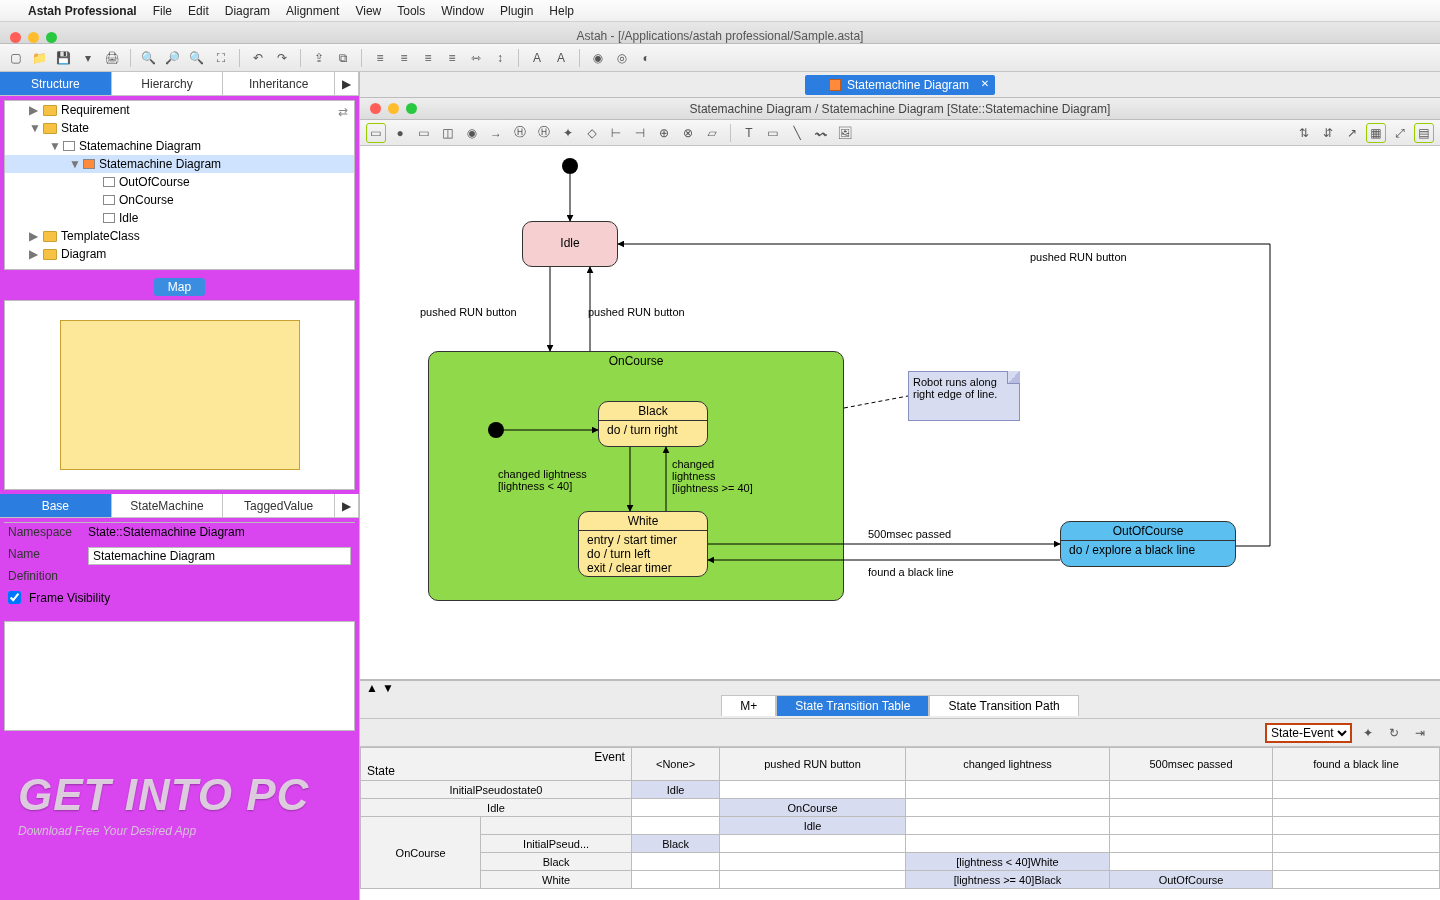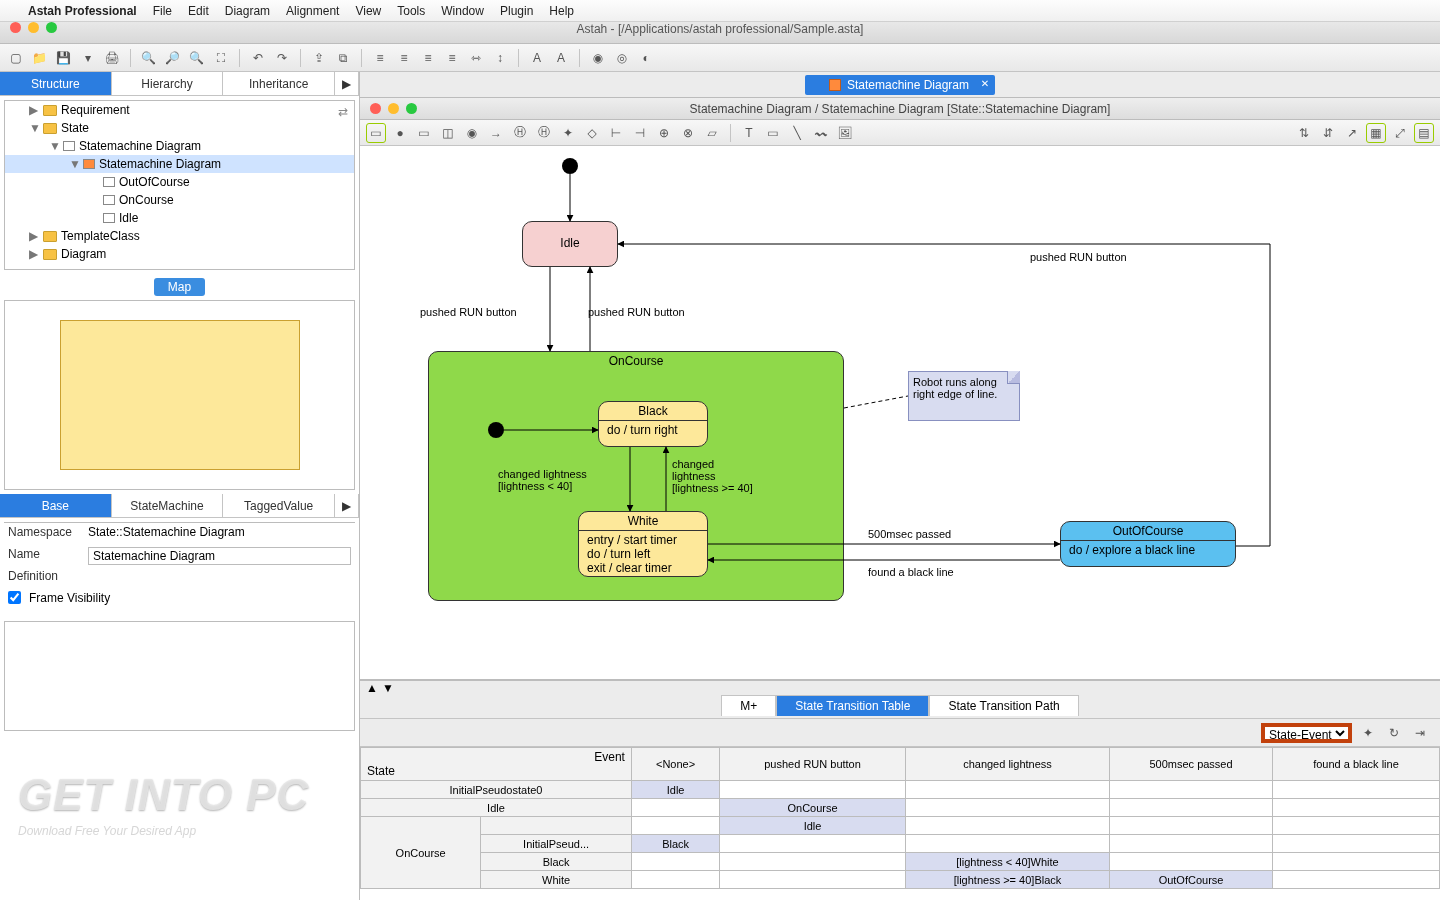--- a/index.html
+++ b/index.html
@@ -5,34 +5,34 @@
 * { margin:0; padding:0; box-sizing:border-box; font-family: -apple-system, "Helvetica Neue", Arial, sans-serif; font-size:12px; }
 body { background:#ececec; width:1440px; height:900px; overflow:hidden; position:relative; }
 
 
 .menubar { height:22px; background:linear-gradient(#fdfdfd,#f0f0f0); display:flex; align-items:center; gap:16px; padding:0 12px; border-bottom:1px solid #d0d0d0; }
 .menubar .apple { font-size:14px; }
 .menubar .appname { font-weight:bold; }
 .menubar span { color:#222; }
 
 
-.winchrome { height:22px; background:linear-gradient(#e8e8e8,#d8d8d8); border-bottom:1px solid #bcbcbc; display:flex; align-items:flex-start; position:relative; }
+.winchrome { height:22px; background:linear-gradient(#e8e8e8,#d8d8d8); border-bottom:1px solid #bcbcbc; display:flex; align-items:flex-end; position:relative; }
 .traffic { display:flex; gap:7px; margin-left:10px; }
 .dot { width:11px; height:11px; border-radius:50%; }
 .dot.red{background:#ff5f57;} .dot.yellow{background:#ffbd2e;} .dot.green{background:#28c940;}
 .winchrome .title { position:absolute; left:0; right:0; text-align:center; color:#555; font-size:12px; pointer-events:none; }
 
 
 .toolbar { height:28px; background:linear-gradient(#f7f7f7,#e8e8e8); border-bottom:1px solid #c4c4c4; display:flex; align-items:center; gap:4px; padding:0 6px; }
 .tbtn { width:20px; height:20px; display:flex; align-items:center; justify-content:center; color:#555; border:1px solid transparent; border-radius:3px; }
 .tsep { width:1px; height:18px; background:#c4c4c4; margin:0 4px; }
 
 
 .workspace { display:flex; height:calc(900px - 22px - 22px - 28px); }
-.leftpanel { width:360px; border-right:1px solid #bcbcbc; background:#ffffff; display:flex; flex-direction:column; }
+.leftpanel { width:360px; border-right:1px solid #bcbcbc; background:#d946ef; display:flex; flex-direction:column; }
 .rightpanel { flex:1; display:flex; flex-direction:column; }
 
 
 .tabstrip { display:flex; height:24px; background:#f2f2f2; border-bottom:1px solid #c4c4c4; }
 .tab { flex:1; display:flex; align-items:center; justify-content:center; border-right:1px solid #c4c4c4; background:#fff; color:#333; }
 .tab.active { background:#2b7de0; color:#fff; font-weight:500; }
 .tab.arrow { flex:0 0 24px; }
 
 
 .treebox { background:#fff; border:1px solid #bcbcbc; margin:4px; height:170px; overflow:auto; position:relative; }
@@ -85,21 +85,21 @@
 .dotnode { position:absolute; width:16px; height:16px; background:#000; border-radius:50%; }
 
 svg.edges { position:absolute; left:0; top:0; width:100%; height:100%; pointer-events:none; }
 
 
 .dock { height:220px; background:#ececec; border-top:1px solid #bcbcbc; display:flex; flex-direction:column; }
 .docktabs { height:26px; display:flex; align-items:center; justify-content:center; gap:0; border-bottom:1px solid #c4c4c4; }
 .docktabs .dtab { padding:3px 18px; border:1px solid #c4c4c4; border-bottom:none; background:#fff; }
 .docktabs .dtab.active { background:#2b7de0; color:#fff; }
 .dockbar { height:28px; display:flex; align-items:center; justify-content:flex-end; gap:6px; padding:0 10px; border-bottom:1px solid #c4c4c4; }
-.dockbar select { border:4px solid #c2410c; background:#fff; height:20px; }
+.dockbar select { border:2px solid #c2410c; background:#fff; height:20px; }
 .transtable { flex:1; overflow:auto; background:#fff; }
 table { border-collapse:collapse; width:100%; }
 th,td { border:1px solid #bcbcbc; padding:2px 6px; text-align:center; font-size:11px; height:18px; }
 th { background:#f2f2f2; font-weight:normal; }
 td.val { background:#d8dcf0; }
 
 .watermark { position:absolute; left:18px; bottom:80px; font-size:44px; font-weight:800; color:rgba(230,230,230,.85); letter-spacing:1px; font-style:italic; text-shadow:0 1px 2px rgba(0,0,0,.3); pointer-events:none;}
 .watermark2 { position:absolute; left:18px; bottom:62px; font-size:12px; color:rgba(210,210,210,.9); font-style:italic; pointer-events:none;}
 </style>
 </head>

